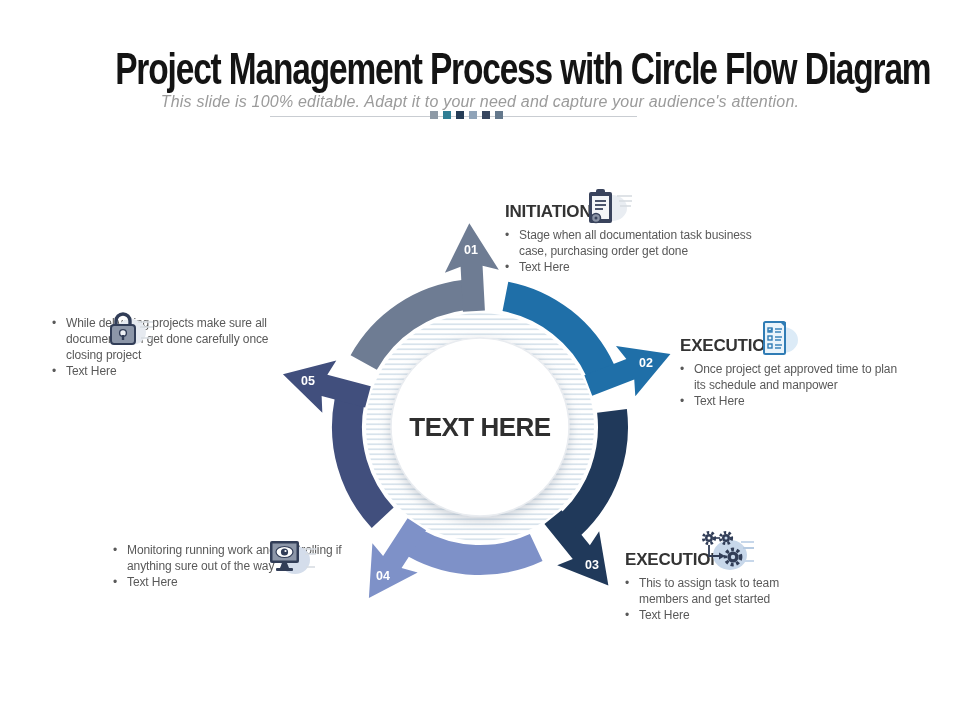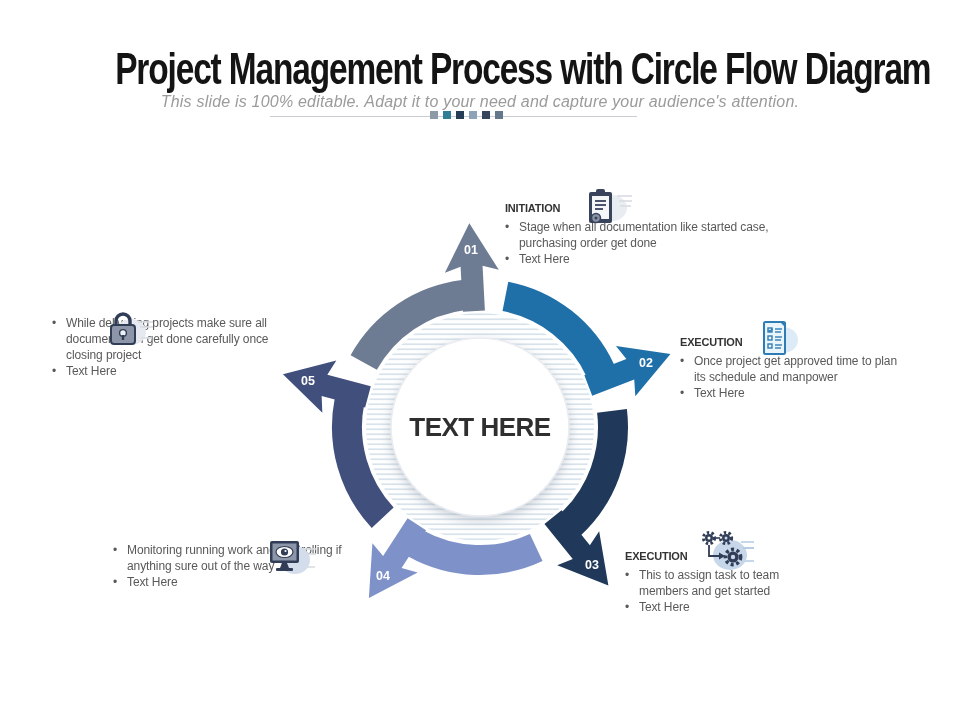--- a/index.html
+++ b/index.html
@@ -17,21 +17,21 @@
   .divider-squares span{width:8px;height:8px;display:block;}
 
   
   .wheel{position:absolute;left:270px;top:217px;width:420px;height:420px;}
   .num{font-family:"Liberation Sans",sans-serif;font-size:12.5px;font-weight:bold;fill:#ffffff;}
   .center-label{font-family:"Liberation Sans",sans-serif;font-size:26px;font-weight:bold;
                 fill:#2f2f2f;letter-spacing:-0.5px;}
 
   
   .step{position:absolute;}
-  .step h2{margin:0;font-size:11px;font-weight:700;color:#333333;letter-spacing:-0.2px;white-space:nowrap;}
+  .step h2{margin:0;font-size:17px;font-weight:700;color:#333333;letter-spacing:-0.2px;white-space:nowrap;}
   .step .icon{position:absolute;top:0;}
   .step ul{list-style:none;margin:5px 0 0 0;padding:0;}
   .step li{display:flex;font-size:12px;line-height:16px;color:#595959;letter-spacing:-0.1px;}
   .step li .dot{flex:none;width:14px;color:#595959;}
   .step-initiation{left:505px;top:186px;width:270px;}
   .step-initiation h2{padding-top:16px;}
   .step-initiation .icon{left:74px;}
   .step-planning{left:680px;top:318px;width:218px;}
   .step-planning h2{padding-top:18px;}
   .step-planning .icon{left:73px;}
@@ -109,21 +109,21 @@
       <line x1="16" y1="15" x2="27" y2="15" stroke="#39435c" stroke-width="1.8"></line>
       <line x1="16" y1="19" x2="27" y2="19" stroke="#39435c" stroke-width="1.8"></line>
       <line x1="16" y1="23" x2="24" y2="23" stroke="#39435c" stroke-width="1.8"></line>
       <circle cx="17" cy="32" r="4.5" fill="#8a93a5" stroke="#39435c" stroke-width="1.5"></circle>
       <circle cx="17" cy="32" r="1.5" fill="#39435c"></circle>
     </svg>
     <h2>INITIATION</h2>
     <ul>
       <li>
           <span class="dot">•</span>
-          <span>Stage when all documentation like started case, purchasing order get done</span>
+          <span>Stage when all documentation task business case, purchasing order get done</span>
         </li>
       <li>
           <span class="dot">•</span>
           <span>Text Here</span>
         </li>
     </ul>
   </div>
 
   <div class="step step-planning">
     <svg class="icon" width="50" height="42" viewBox="0 0 50 42">

